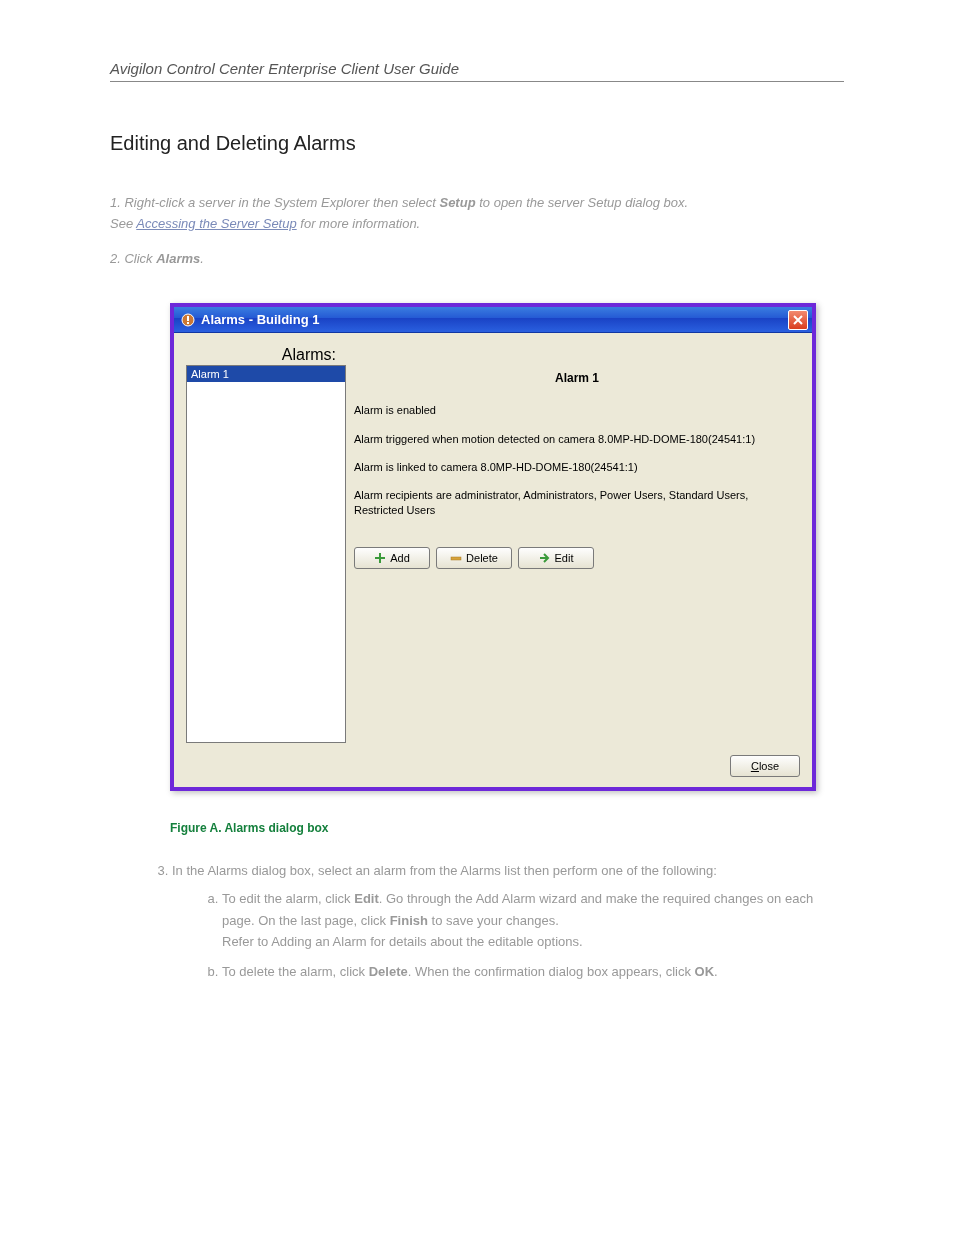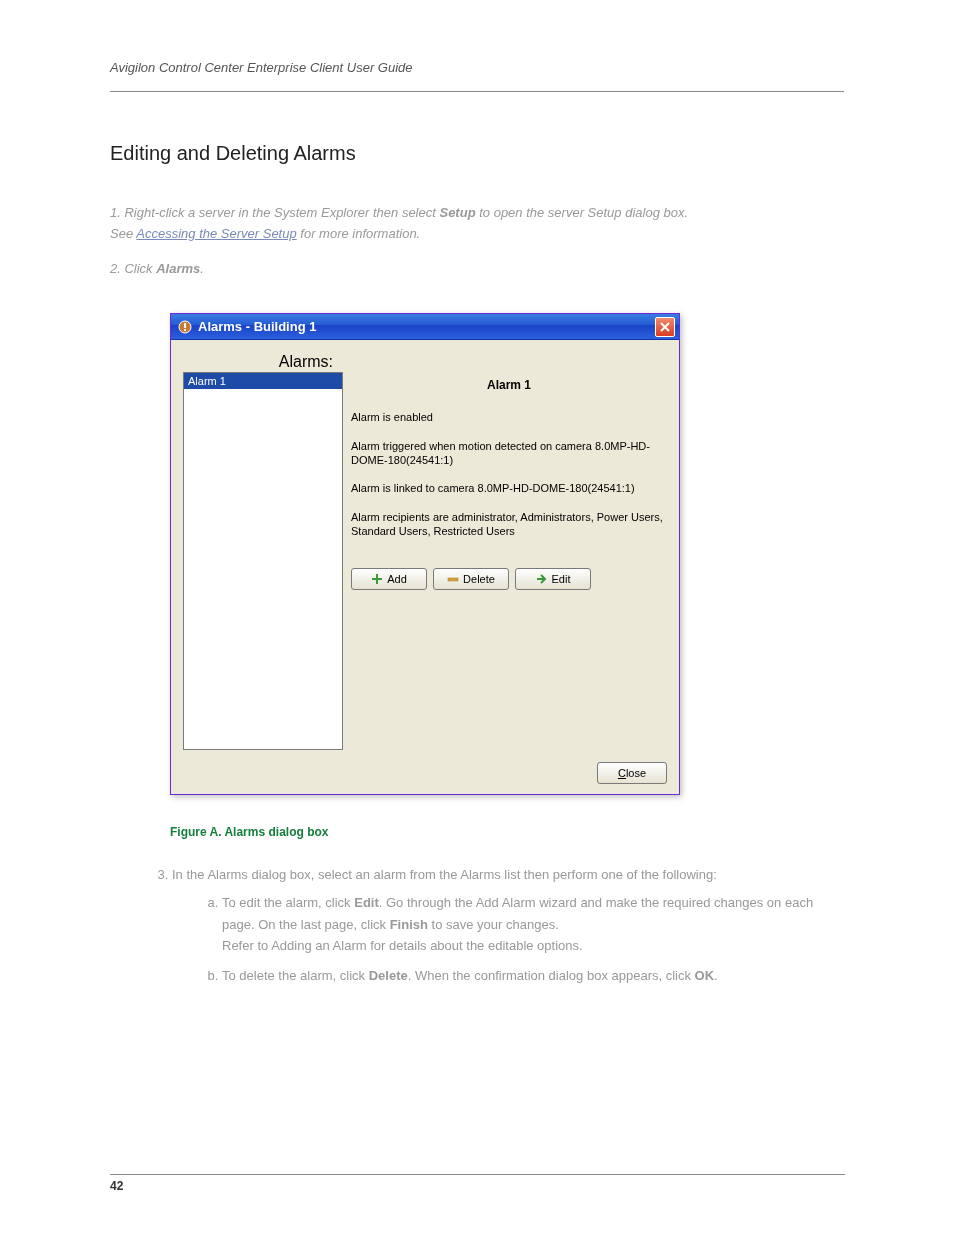--- a/index.html
+++ b/index.html
@@ -11,24 +11,24 @@
       position: relative;
       color: #333;
     }
     .page {
       padding: 60px 110px 50px 110px;
       position: relative;
       height: 100%;
     }
     .header-line {
       font-style: italic;
-      font-size: 13px;
+      font-size: 15px;
       color: #555;
       border-bottom: 1px solid #888;
-      padding-bottom: 16px;
+      padding-bottom: 4px;
       margin-bottom: 50px;
     }
     .section-title {
       font-size: 20px;
       font-weight: 300;
       color: #222;
       margin-bottom: 38px;
       font-family: "Segoe UI", Arial, sans-serif;
     }
     .body-text {
@@ -48,22 +48,22 @@
       color: #999;
       line-height: 1.6;
     }
     .step-list li { margin-bottom: 10px; }
 
     
     .dialog-wrap {
       margin: 34px 0 30px 60px;
     }
     .dialog {
-      width: 510px;
-      border: 1px solid #6d28d9;
+      width: 646px;
+      border: 4px solid #6d28d9;
       box-shadow: 2px 2px 6px rgba(0,0,0,0.25);
     }
     .titlebar {
       background: linear-gradient(to bottom, #3a7de0 0%, #2459d4 45%, #1a43c6 46%, #2a60df 100%);
       color: #fff;
       font-weight: bold;
       font-size: 13px;
       height: 26px;
       display: flex;
       align-items: center;
@@ -282,14 +282,13 @@
           <span>To edit the alarm, click </span><b>Edit</b><span>. Go through the Add Alarm wizard and make the required changes on each page. On the last page, click </span><b>Finish</b><span> to save your changes.</span><br>
           <span>Refer to </span><span class="link">Adding an Alarm</span><span> for details about the editable options.</span>
         </li>
         <li>
           <span>To delete the alarm, click </span><b>Delete</b><span>. When the confirmation dialog box appears, click </span><b>OK</b><span>.</span>
         </li>
       </ol>
     </li>
   </ol>
 
-  <div class="page-number">42</div>
 </div>
 
 </body></html>

